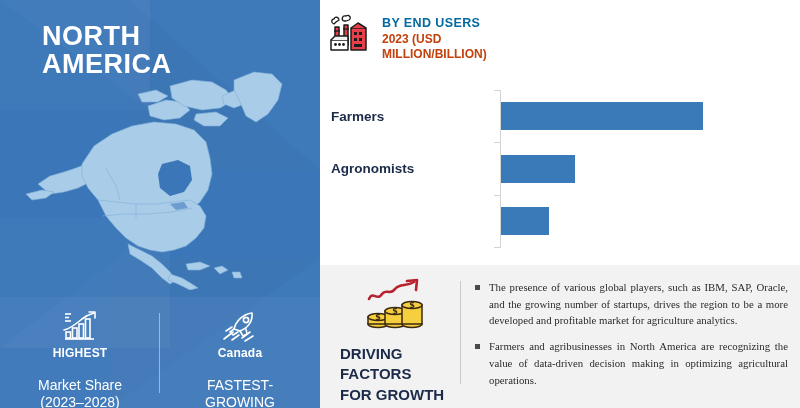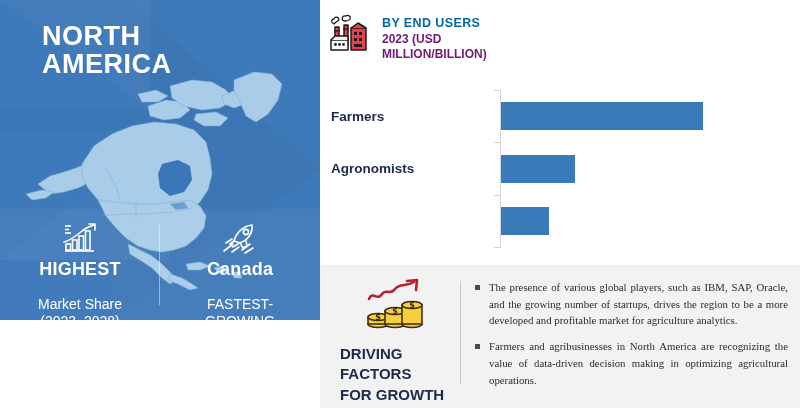--- a/index.html
+++ b/index.html
@@ -1,50 +1,50 @@
 <!DOCTYPE html>
 <html><head>
 <meta charset="utf-8">
 <style>
   html,body{margin:0;padding:0;}
   body{width:800px;height:408px;background:#ffffff;font-family:"Liberation Sans",sans-serif;overflow:hidden;}
   #root{position:relative;width:800px;height:408px;background:#ffffff;}
 
   
-  .region-panel{position:absolute;left:0;top:0;width:320px;height:320px;
+  .region-panel{position:absolute;left:0;top:0;width:320px;height:408px;
     background:#3a76b8;overflow:hidden;}
   .region-panel .facets{position:absolute;inset:0;opacity:.5;}
   .region-panel .facets i{position:absolute;display:block;background:rgba(255,255,255,.045);}
   .f1{width:0;height:0;border-left:150px solid transparent;border-top:110px solid rgba(255,255,255,.05);left:0;top:0;}
   .f2{width:0;height:0;border-right:190px solid transparent;border-bottom:170px solid rgba(0,0,0,.045);left:130px;top:0;}
   .f3{width:0;height:0;border-left:170px solid transparent;border-bottom:130px solid rgba(255,255,255,.04);left:0;bottom:60px;}
   .f4{width:0;height:0;border-right:210px solid transparent;border-top:150px solid rgba(0,0,0,.04);right:0;bottom:0;}
 
   .region-title{position:absolute;left:42px;top:22px;color:#ffffff;
     font-size:27px;font-weight:bold;line-height:1.05;letter-spacing:.5px;z-index:4;}
 
   .map-wrap{position:absolute;left:20px;top:68px;width:290px;height:222px;z-index:3;}
   .map-wrap svg{width:100%;height:100%;display:block;}
 
   .stats-band{position:absolute;left:0;bottom:0;width:320px;height:111px;
     background:rgba(255,255,255,.045);z-index:5;}
   .stats-row{position:absolute;left:0;top:0;width:320px;height:111px;display:flex;}
   .stat{flex:1;display:flex;flex-direction:column;align-items:center;justify-content:flex-start;
     padding-top:12px;color:#ffffff;text-align:center;}
   .stat .ico{height:36px;display:flex;align-items:center;justify-content:center;margin-bottom:4px;}
-  .stat .big{font-size:18px;font-weight:bold;letter-spacing:.2px;line-height:1.15;}
+  .stat .big{font-size:12px;font-weight:bold;letter-spacing:.2px;line-height:1.15;}
   .stat .small{font-size:14px;font-weight:normal;line-height:1.25;margin-top:16px;max-width:130px;}
   .stat-divider{position:absolute;left:159px;top:16px;width:1px;height:80px;background:rgba(255,255,255,.45);}
 
   
   .chart-header{position:absolute;left:326px;top:12px;width:250px;display:flex;gap:10px;align-items:flex-start;}
   .factory-ico{width:46px;height:46px;flex:0 0 46px;}
   .chart-heading{padding-top:4px;}
   .chart-heading .h1{color:#0369a1;font-size:12.5px;font-weight:bold;letter-spacing:.4px;line-height:1.2;}
-  .chart-heading .h2{color:#701a75;font-size:12px;font-weight:bold;line-height:1.25;margin-top:1px;max-width:140px;}
+  .chart-heading .h2{color:#c2410c;font-size:12px;font-weight:bold;line-height:1.25;margin-top:1px;max-width:140px;}
 
   
   .chart{position:absolute;left:330px;top:80px;width:465px;height:178px;}
   .chart-grid{position:absolute;left:0;top:0;width:100%;height:100%;}
   .axis-line{position:absolute;left:170px;top:10px;width:1px;height:158px;background:#d4d4d4;}
   .tick{position:absolute;left:164px;width:6px;height:1px;background:#d4d4d4;}
   .bar-rows{position:absolute;left:0;top:10px;width:465px;height:158px;}
   .bar-row{position:relative;height:52.6px;display:flex;align-items:center;}
   .bar-label{position:absolute;right:289px;width:175px;text-align:left;
     color:#1b2a48;font-size:13.5px;font-weight:bold;white-space:nowrap;}

